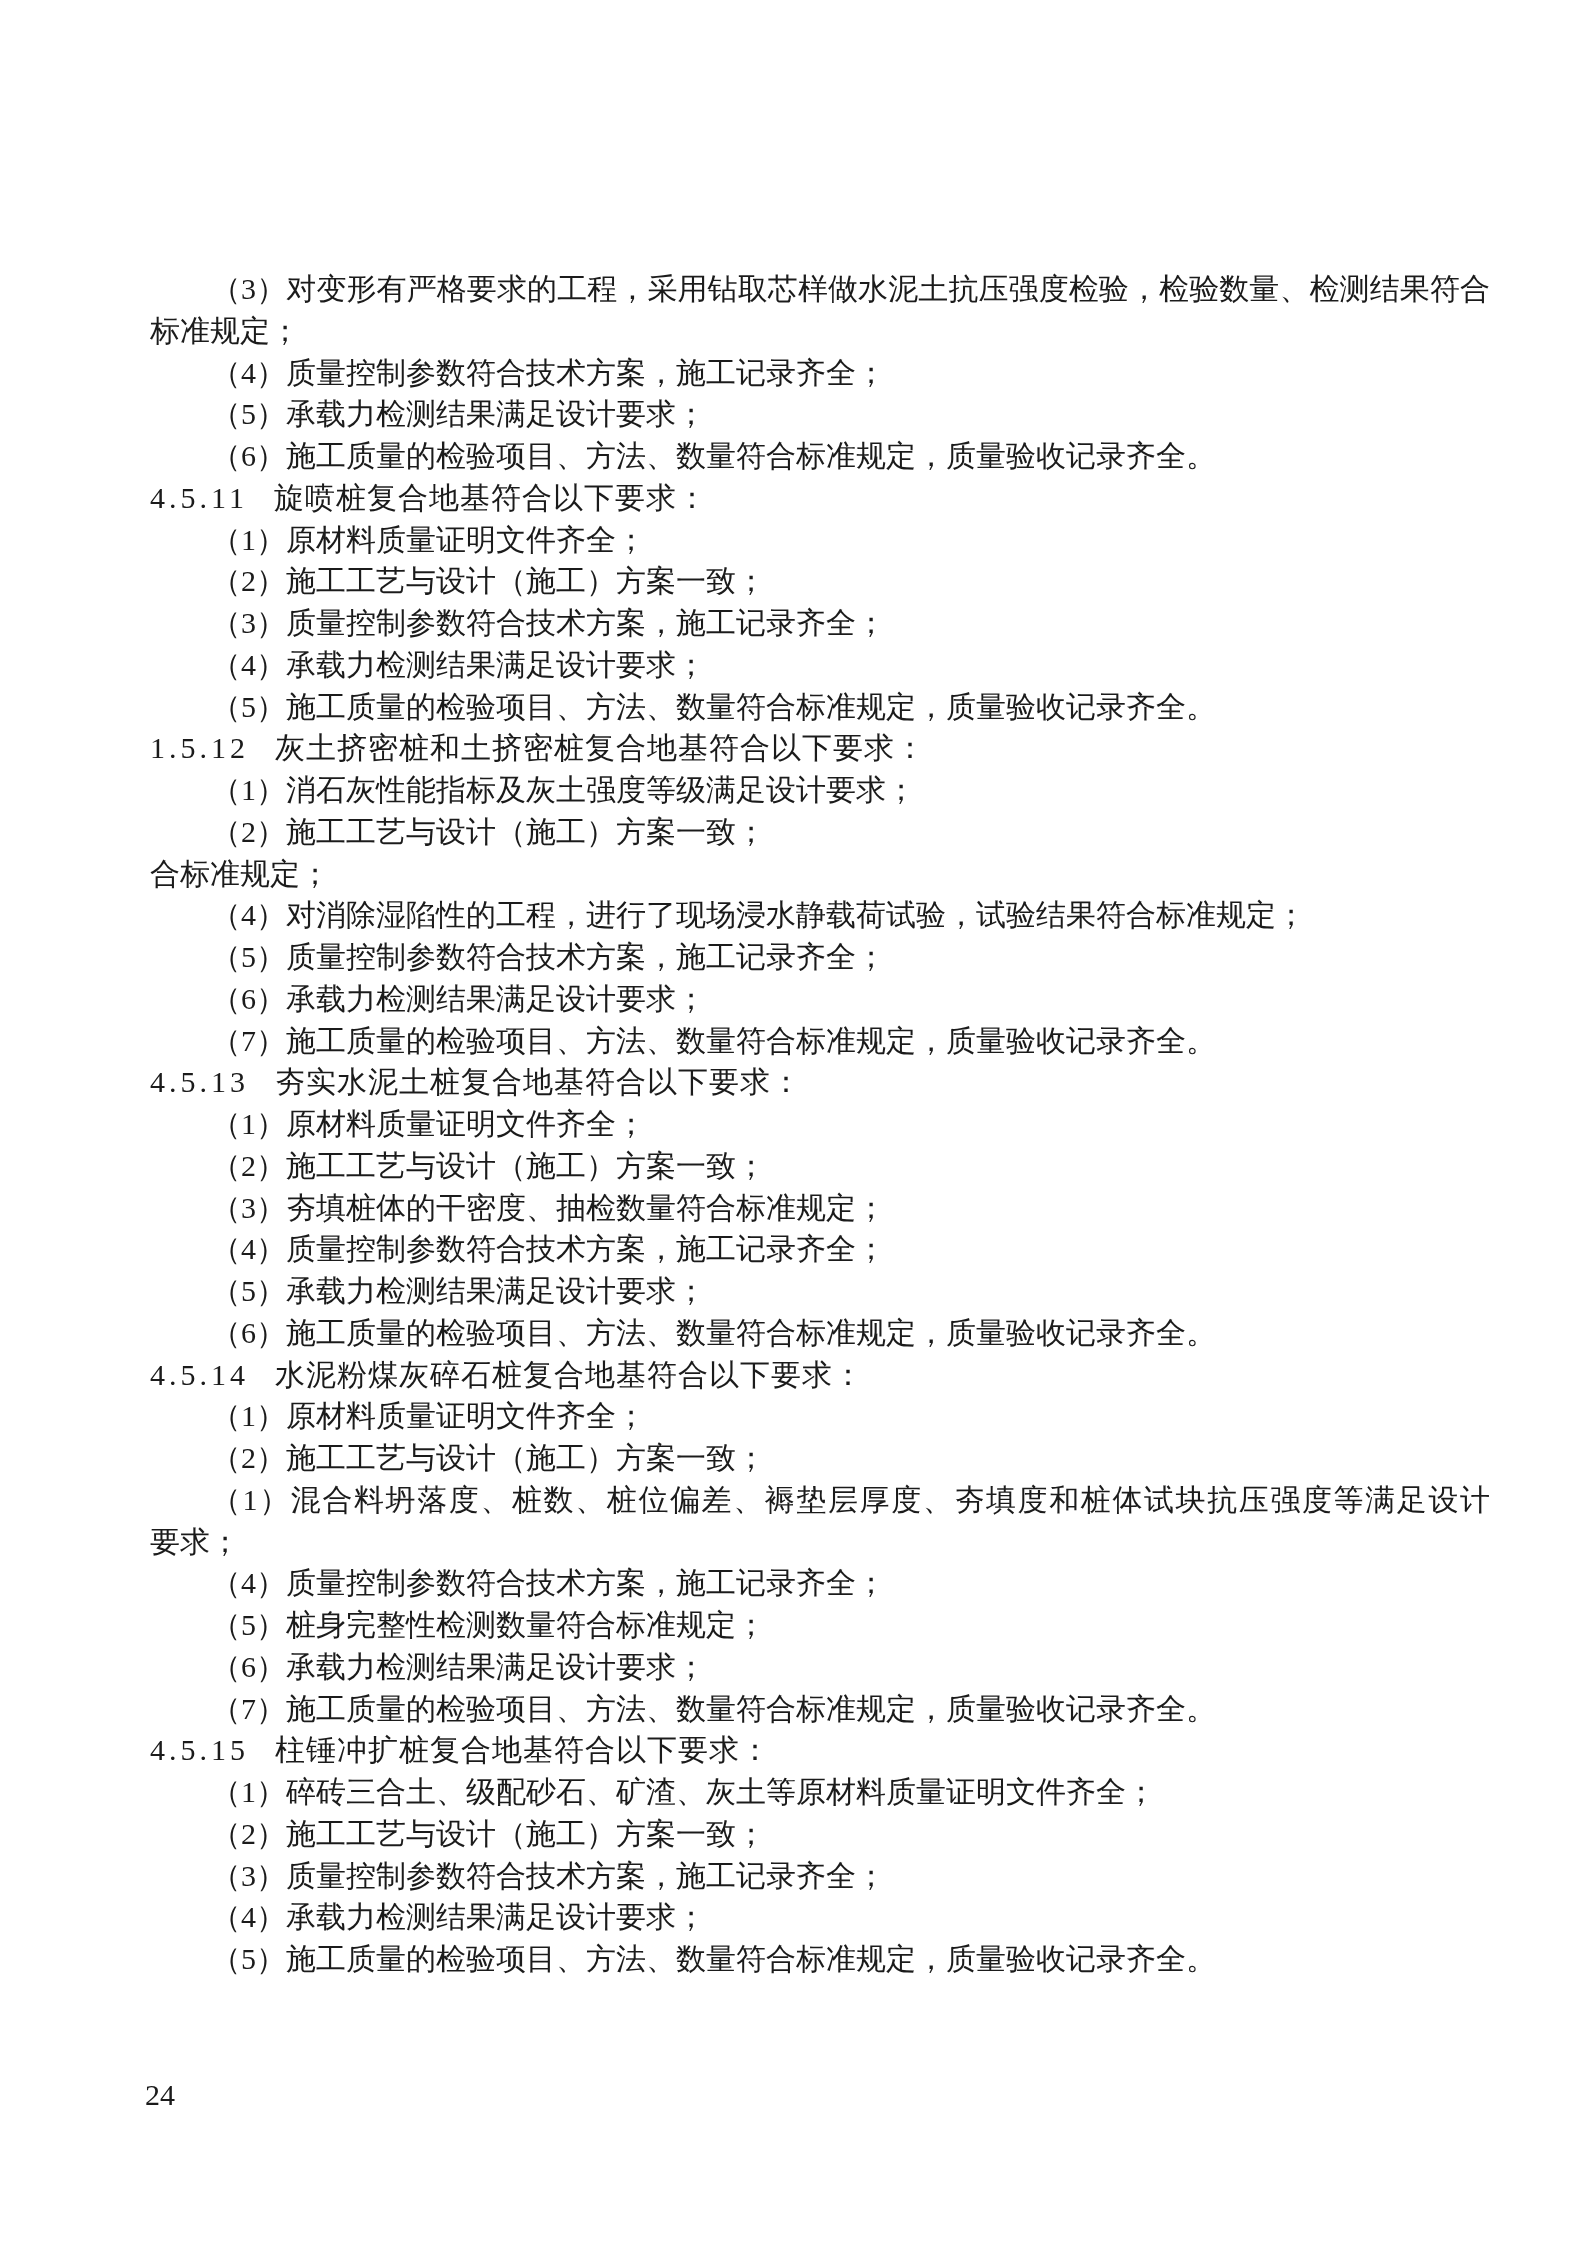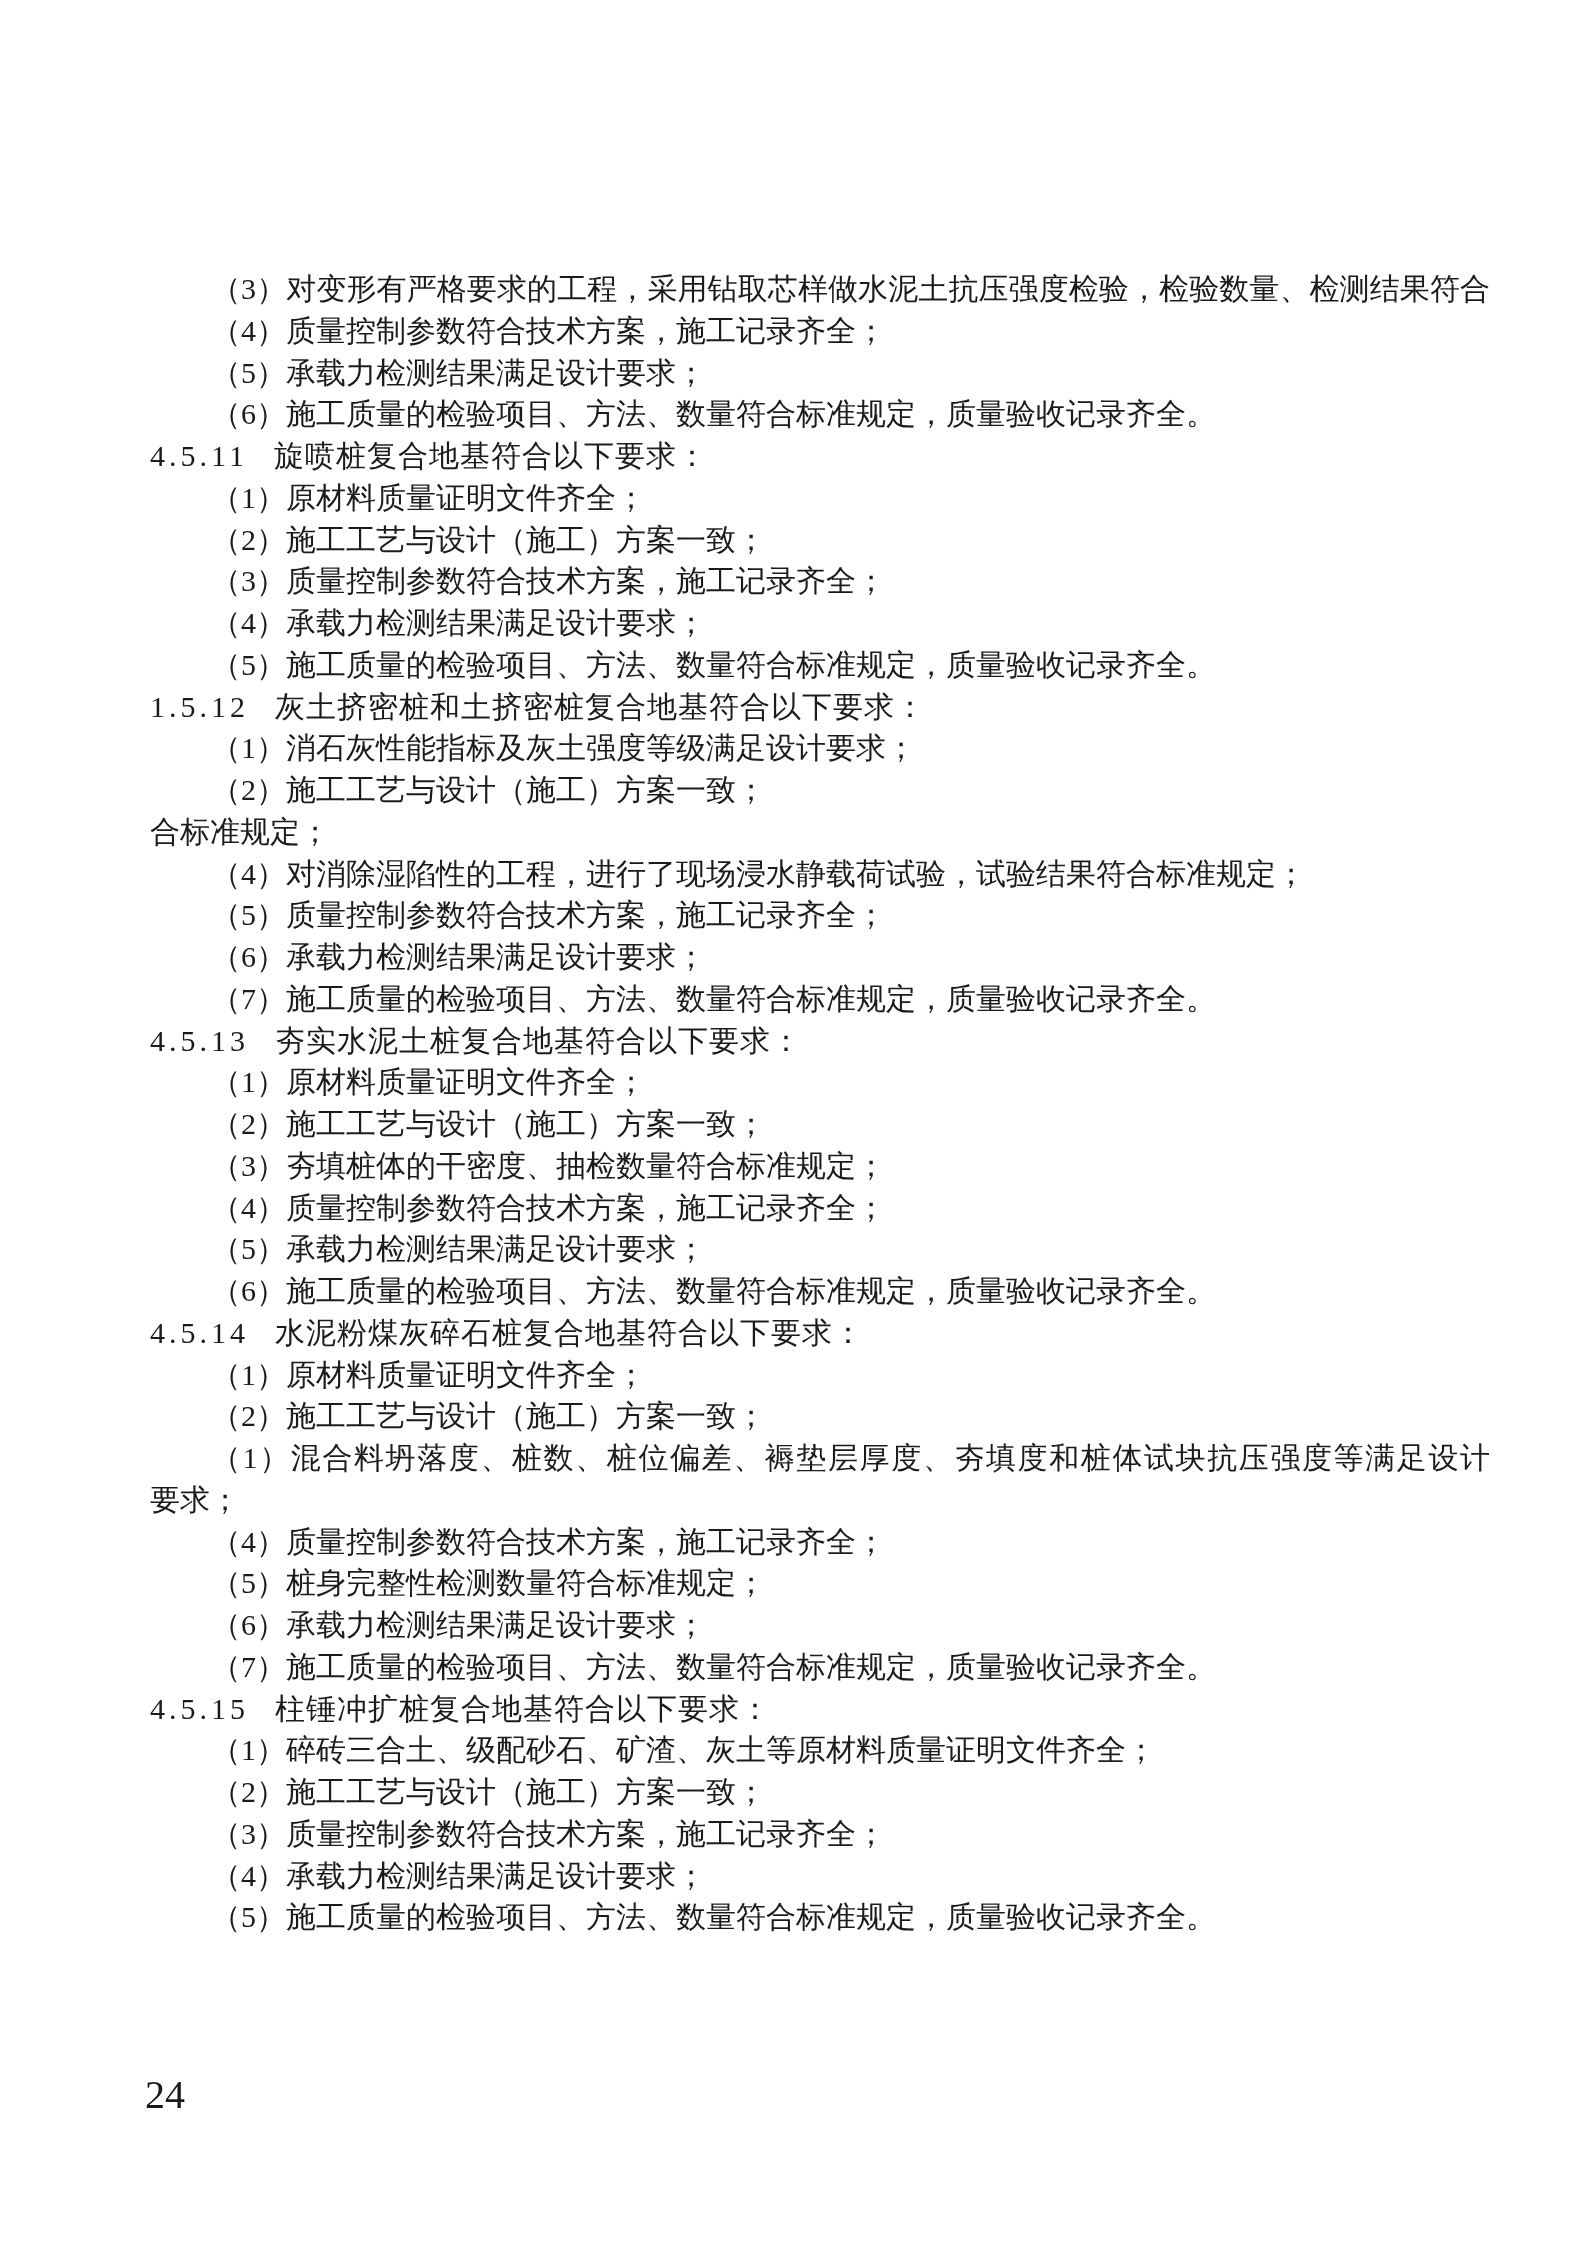--- a/index.html
+++ b/index.html
@@ -21,32 +21,33 @@
   .para { margin:0; padding:0; }
   .l { min-height:41.75px; }
   .l.first { text-indent:61px; }
   .l.just { text-align:justify; text-align-last:justify; }
   .sec { white-space:nowrap; }
   .secnum { letter-spacing:4px; padding-right:26px; }
   .sectitle { letter-spacing:1px; }
   .pagenum {
     position:absolute;
     left:145px; top:2078px;
-    font-size:40px;
+    font-size:30px;
     line-height:34px;
   }
 </style>
 </head>
 <body>
 
 <div class="page">
   <div class="content">
 
     <div class="para">
       <div class="l first just">（3）对变形有严格要求的工程，采用钻取芯样做水泥土抗压强度检验，检验数量、检测结果符合</div>
+      <div class="l">标准规定；</div>
     </div>
     <div class="para">
       <div class="l first">（4）质量控制参数符合技术方案，施工记录齐全；</div>
     </div>
     <div class="para">
       <div class="l first">（5）承载力检测结果满足设计要求；</div>
     </div>
     <div class="para">
       <div class="l first">（6）施工质量的检验项目、方法、数量符合标准规定，质量验收记录齐全。</div>
     </div>

